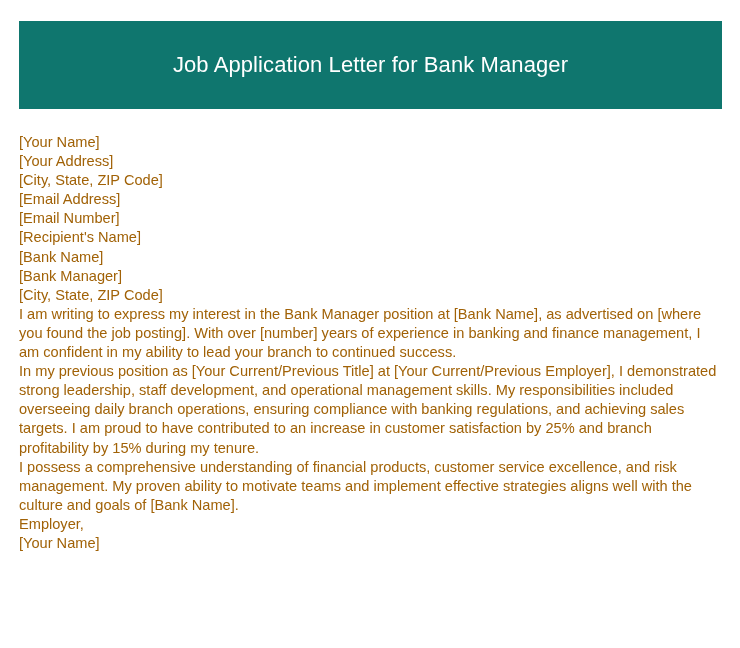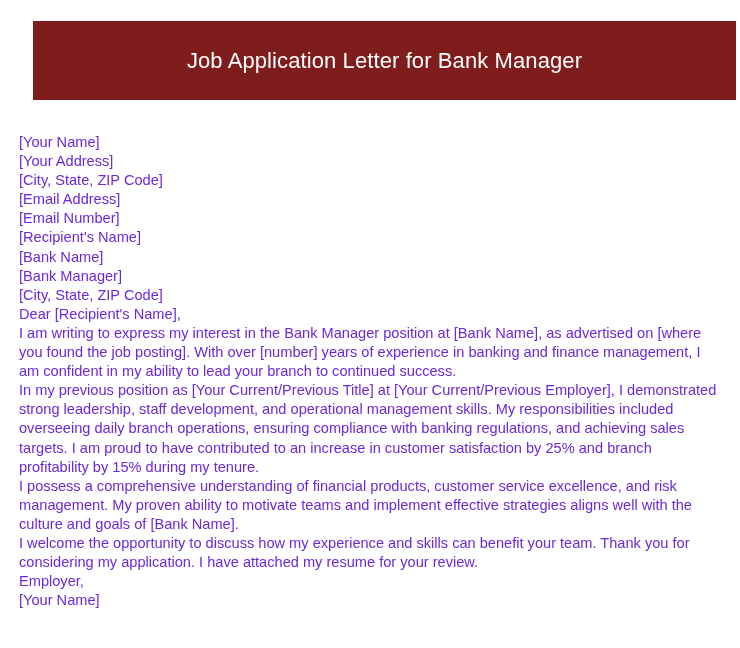--- a/index.html
+++ b/index.html
@@ -17,44 +17,43 @@
     position: relative;
     width: 740px;
     height: 648px;
     background: #ffffff;
   }
   .header-banner {
     position: absolute;
     left: 19px;
     top: 21px;
     width: 703px;
-    height: 79px;
-    background: #7f1d1d;
+    height: 88px;
+    background: #0f766e;
     display: flex;
     align-items: center;
     justify-content: center;
     box-sizing: border-box;
-    margin-left: 14px;
   }
   .header-title {
     color: #ffffff;
     font-size: 22px;
     font-weight: normal;
     line-height: 26px;
     letter-spacing: 0.1px;
     text-align: center;
     margin: 0;
     font-family: "Liberation Sans", sans-serif;
   }
   .letter-body {
     position: absolute;
     left: 19px;
     top: 133px;
     width: 704px;
-    color: #6d28d9;
+    color: #a16207;
     font-size: 14.6px;
     line-height: 19.1px;
     font-family: "Liberation Sans", sans-serif;
   }
   .letter-line {
     margin: 0;
     padding: 0;
     white-space: pre-wrap;
     word-wrap: break-word;
     text-align: left;
@@ -72,22 +71,20 @@
   <div class="letter-body">
     <p class="letter-line">[Your Name]</p>
     <p class="letter-line">[Your Address]</p>
     <p class="letter-line">[City, State, ZIP Code]</p>
     <p class="letter-line">[Email Address]</p>
     <p class="letter-line">[Email Number]</p>
     <p class="letter-line">[Recipient's Name]</p>
     <p class="letter-line">[Bank Name]</p>
     <p class="letter-line">[Bank Manager]</p>
     <p class="letter-line">[City, State, ZIP Code]</p>
-    <p class="letter-line">Dear [Recipient's Name],</p>
     <p class="letter-line">I am writing to express my interest in the Bank Manager position at [Bank Name], as advertised on [where you found the job posting]. With over [number] years of experience in banking and finance management, I am confident in my ability to lead your branch to continued success.</p>
     <p class="letter-line">In my previous position as [Your Current/Previous Title] at [Your Current/Previous Employer], I demonstrated strong leadership, staff development, and operational management skills. My responsibilities included overseeing daily branch operations, ensuring compliance with banking regulations, and achieving sales targets. I am proud to have contributed to an increase in customer satisfaction by 25% and branch profitability by 15% during my tenure.</p>
     <p class="letter-line">I possess a comprehensive understanding of financial products, customer service excellence, and risk management. My proven ability to motivate teams and implement effective strategies aligns well with the culture and goals of [Bank Name].</p>
-    <p class="letter-line">I welcome the opportunity to discuss how my experience and skills can benefit your team. Thank you for considering my application. I have attached my resume for your review.</p>
     <p class="letter-line">Employer,</p>
     <p class="letter-line">[Your Name]</p>
   </div>
 
 </div>
 
 </body></html>

